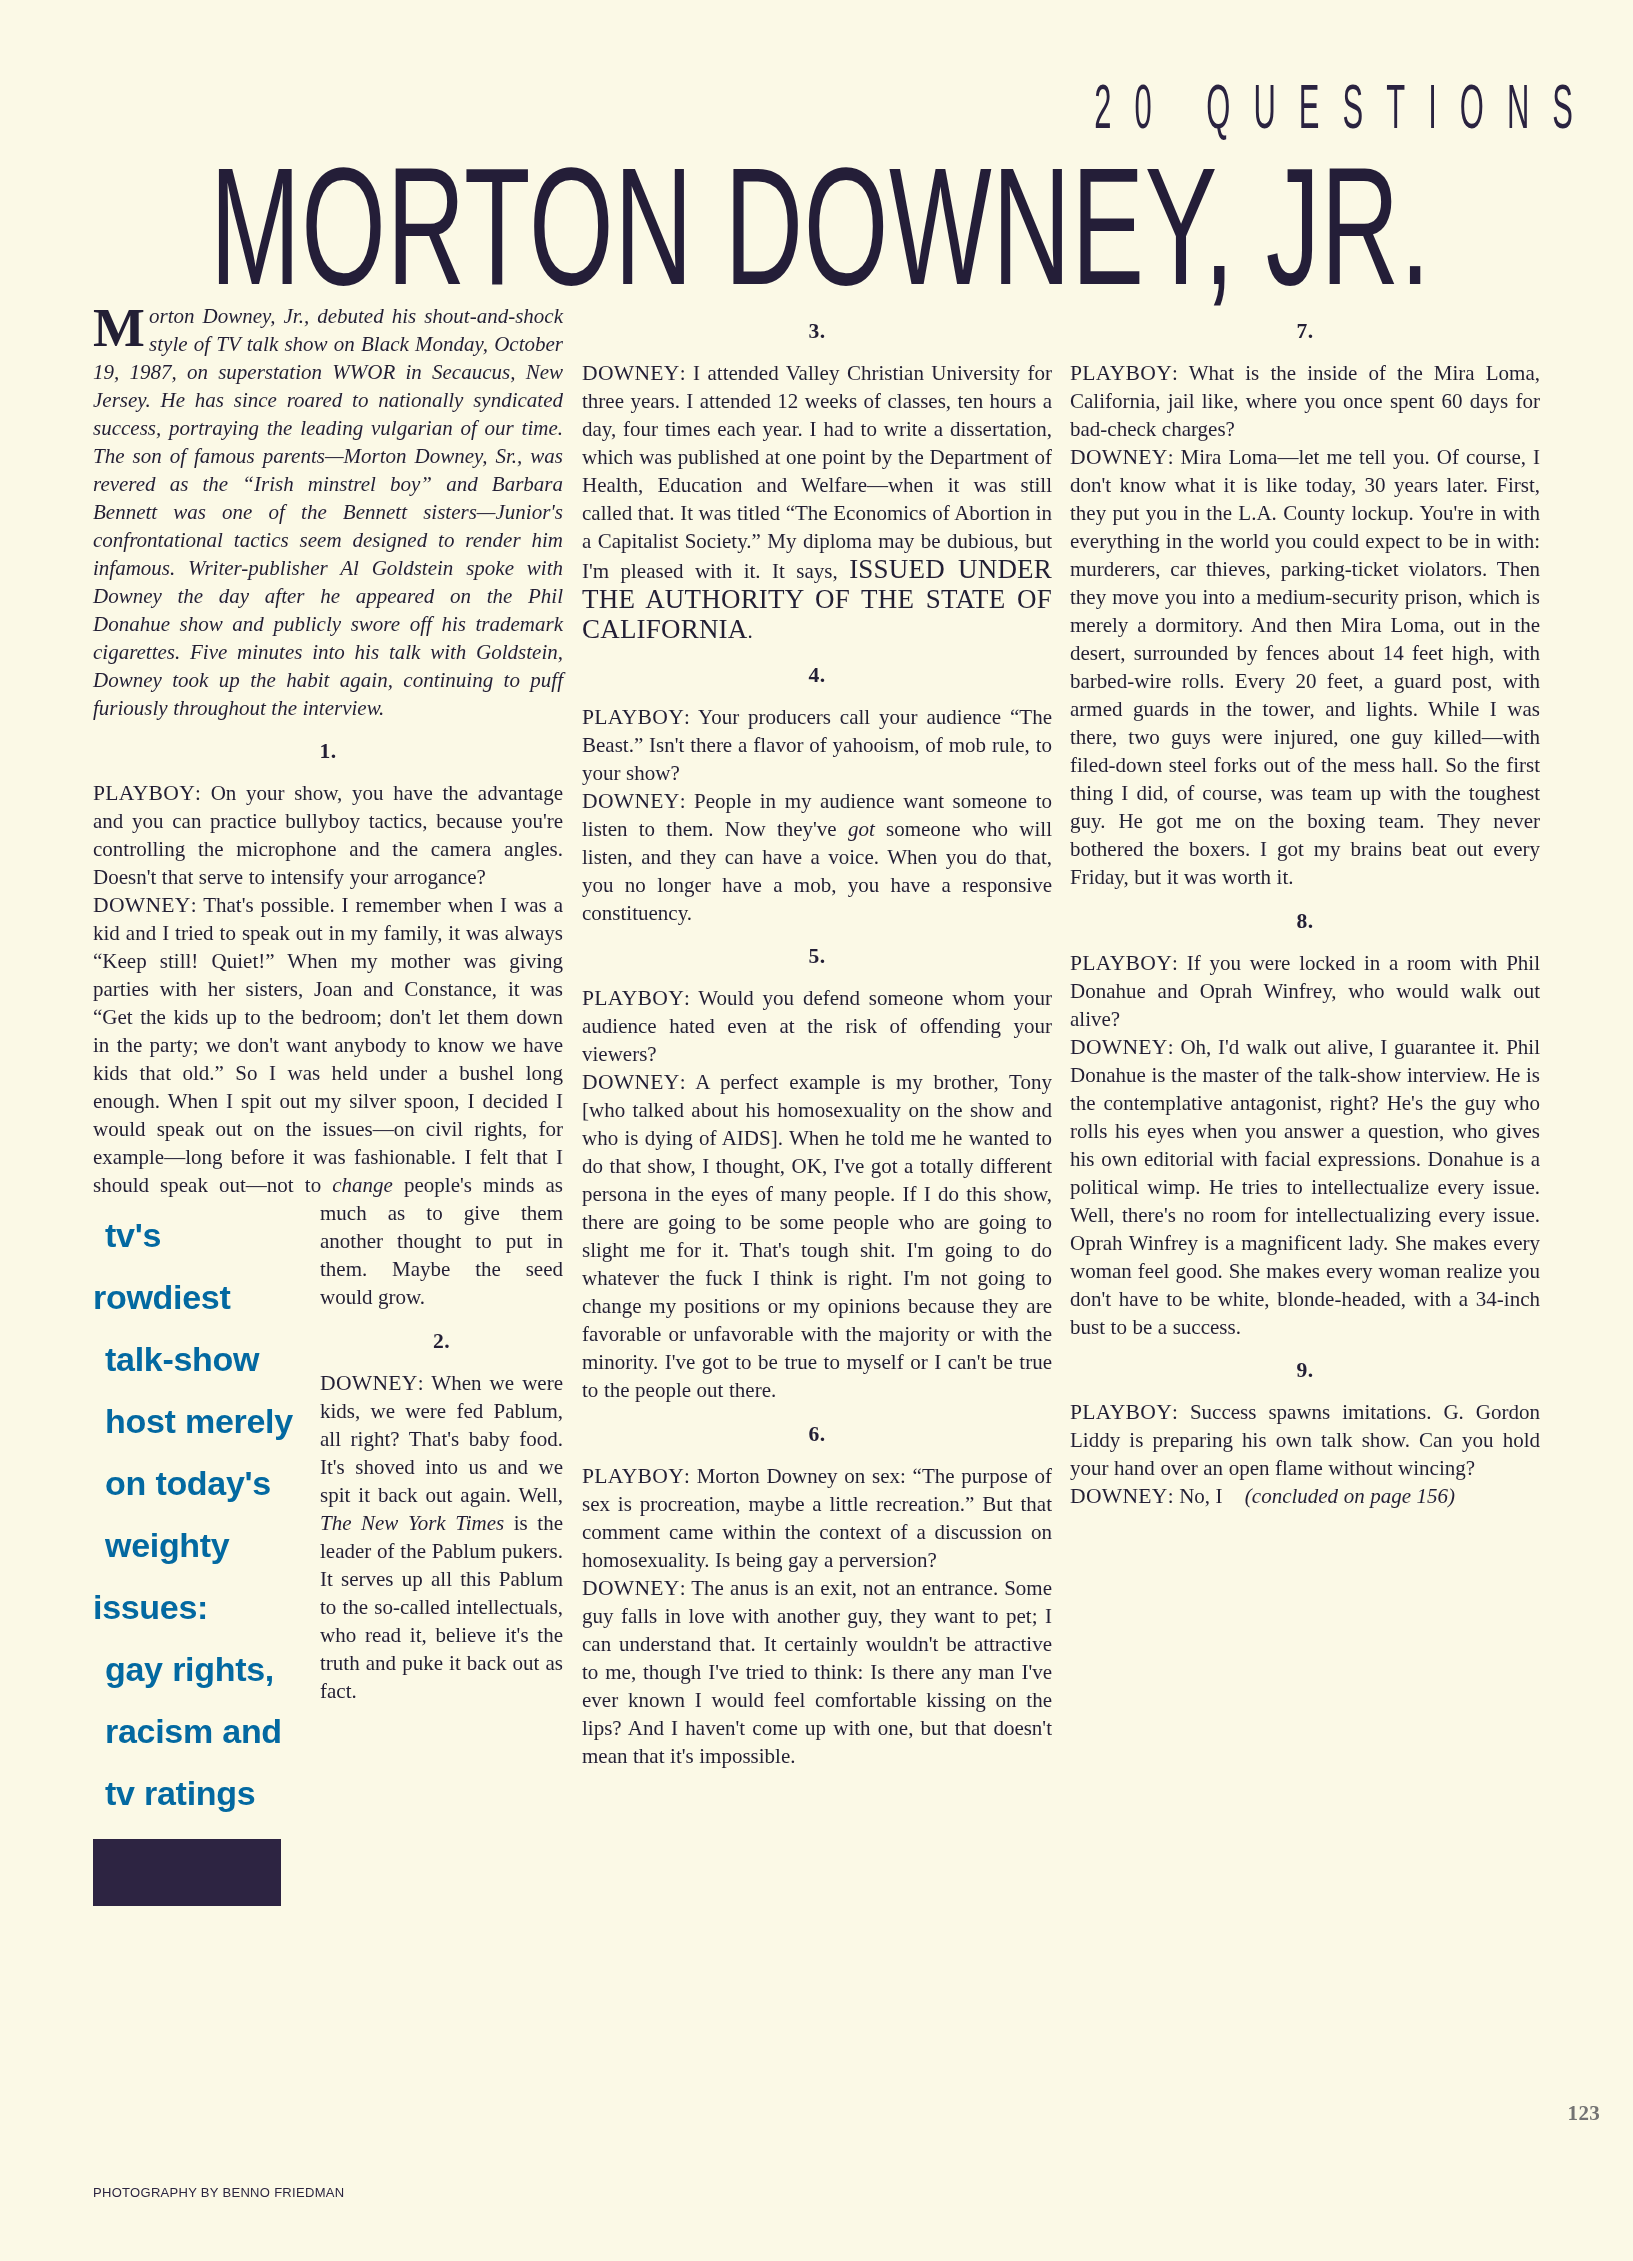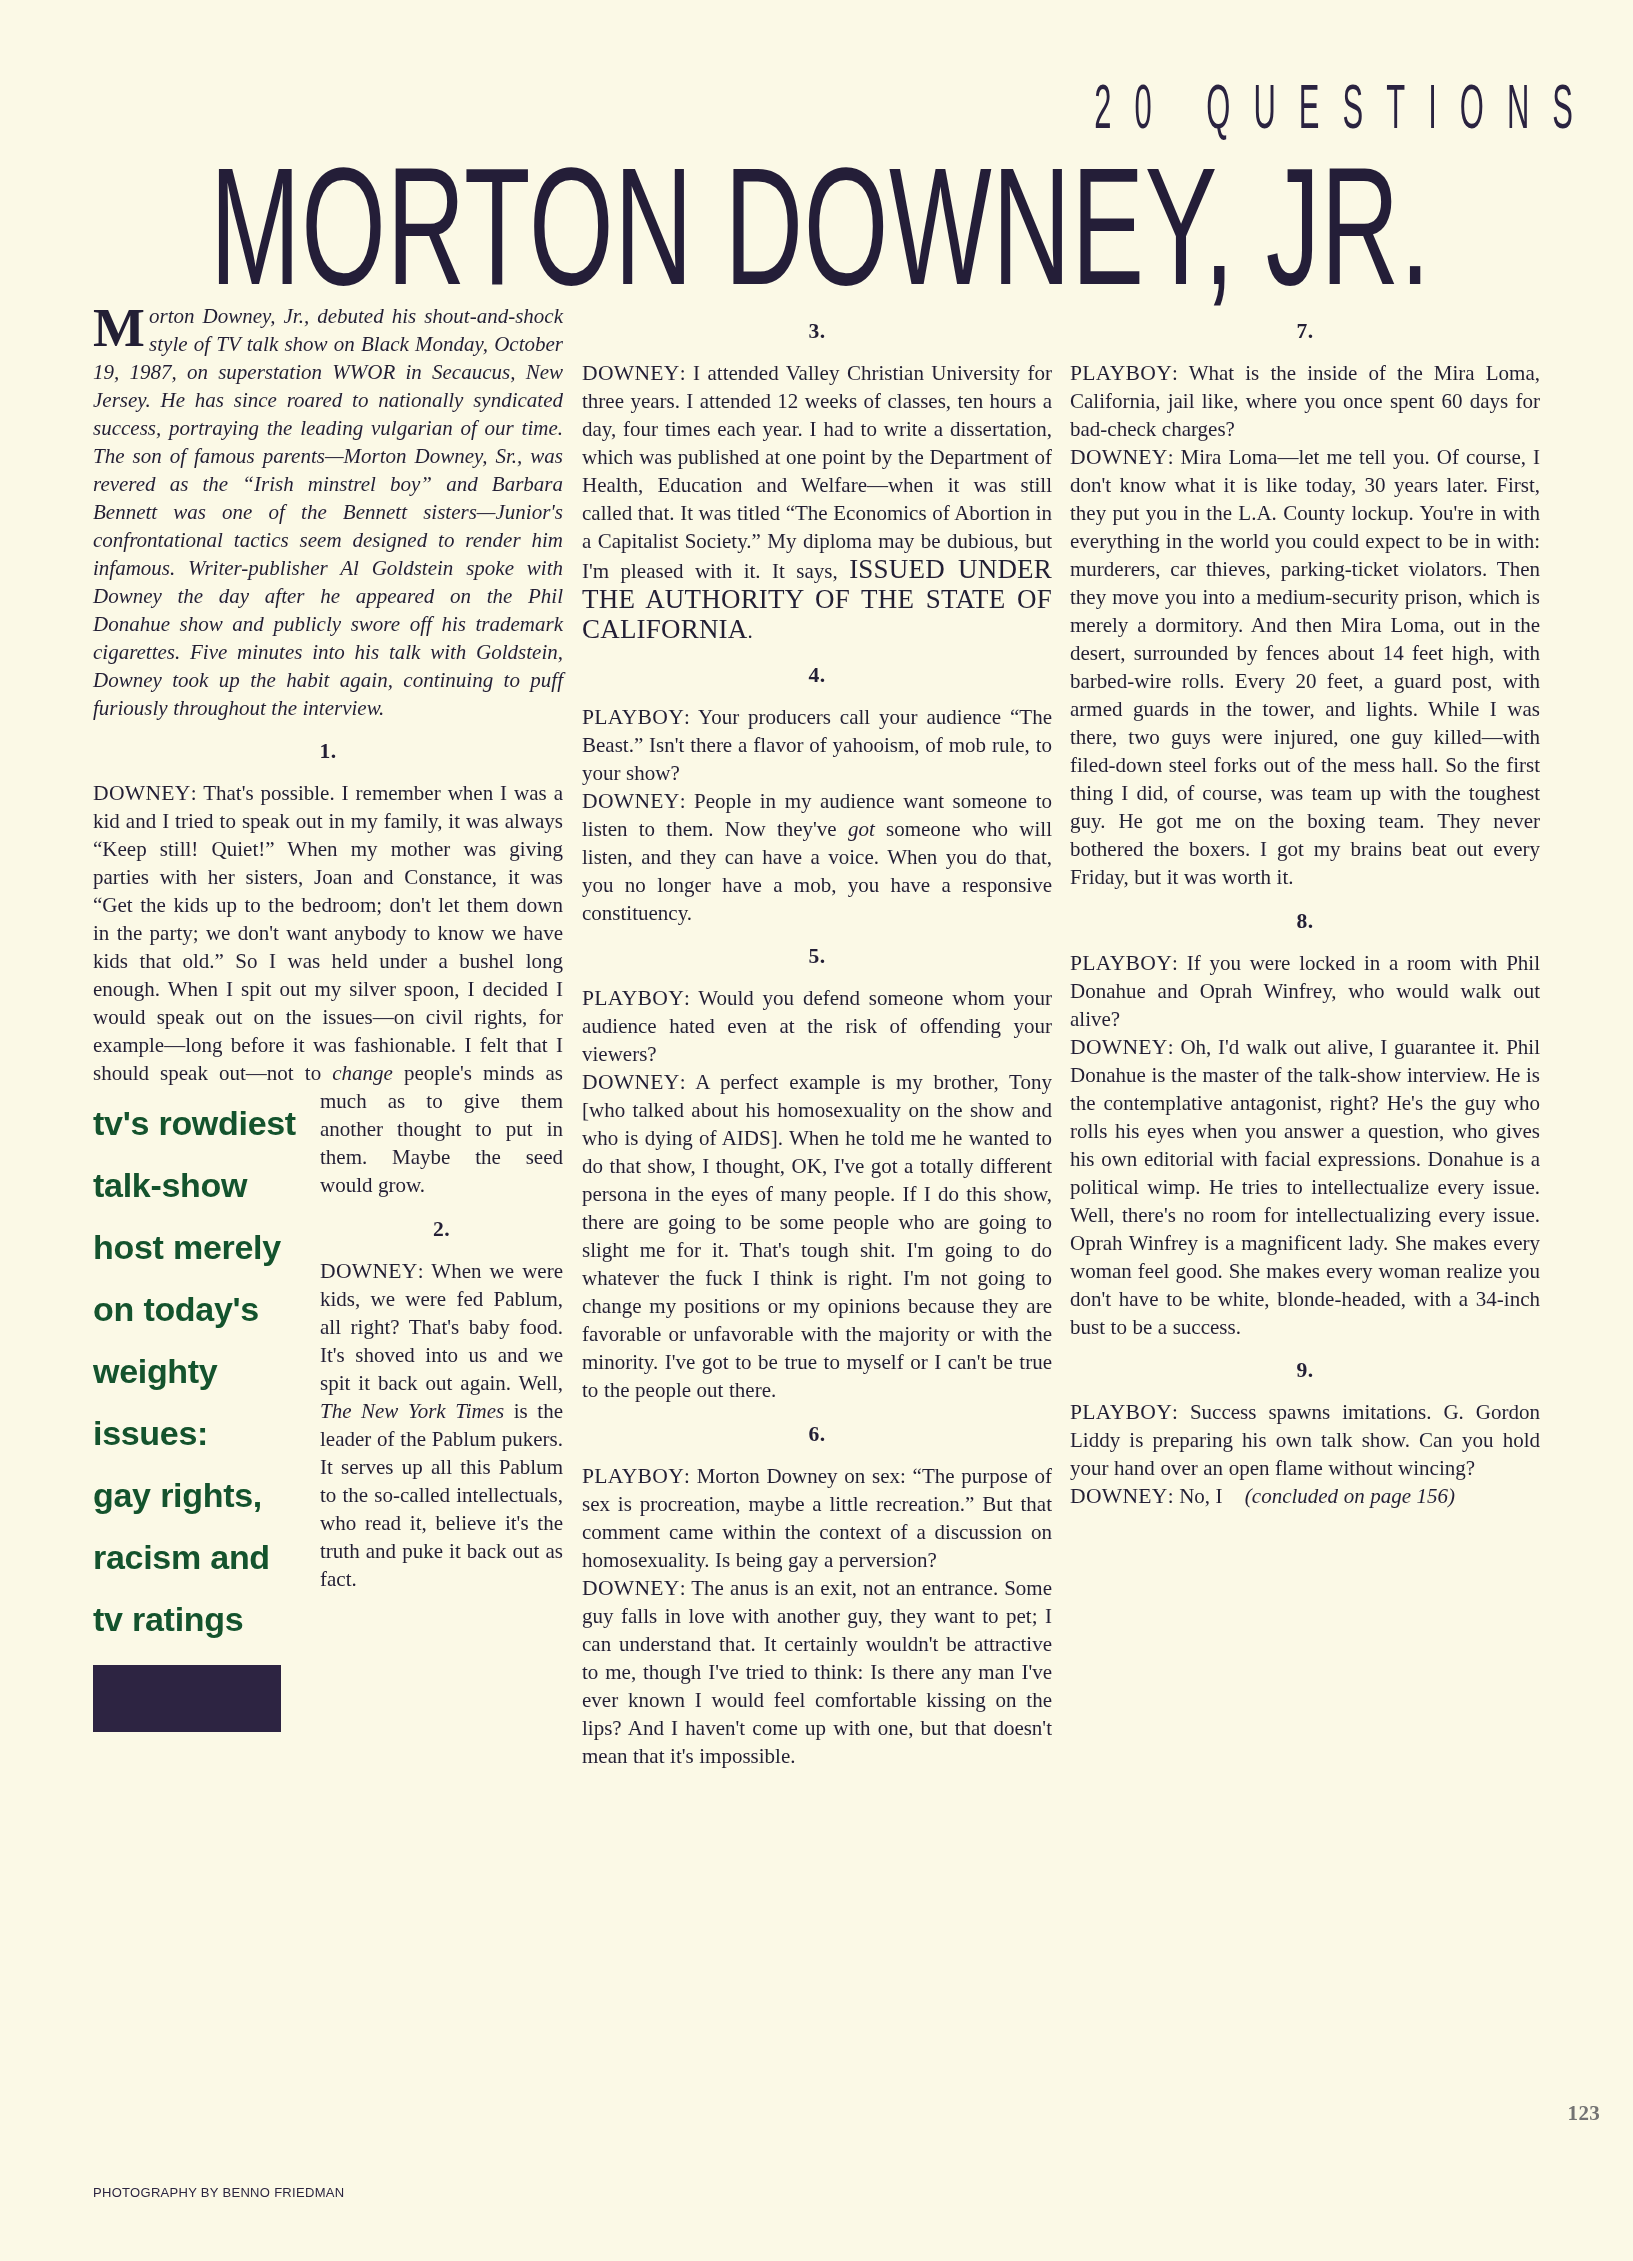--- a/index.html
+++ b/index.html
@@ -113,24 +113,25 @@
     width:209px;
     margin:4.2px 18px 7px 0;
     shape-outside:inset(0);
   }
   .pull{
     font-family:"Liberation Sans", sans-serif;
     font-weight:bold;
     font-size:34px;
     line-height:62px;
     letter-spacing:-0.3px;
-    color:#14532d;
+    color:#0369a1;
     transform:scaleX(0.88);
     transform-origin:left top;
     width:237px;
+    margin-left:12px;
   }
   .pullblock{
     margin-top:15.4px;
     width:188px;
     height:67px;
     background:#2d2442;
   }
 
   
   .pageno{
@@ -163,20 +164,23 @@
 
   <div class="cols">
 
     <div class="col col1">
 
       <div class="intro">
         <span class="dropcap">M</span><span>orton Downey, Jr., debuted his shout-and-shock style of TV talk show on Black Monday, October 19, 1987, on superstation WWOR in Secaucus, New Jersey. He has since roared to nationally syndicated success, portraying the leading vulgarian of our time. The son of famous parents—Morton Downey, Sr., was revered as the “Irish minstrel boy” and Barbara Bennett was one of the Bennett sisters—Junior's confrontational tactics seem designed to render him infamous. Writer-publisher Al Goldstein spoke with Downey the day after he appeared on the Phil Donahue show and publicly swore off his trademark cigarettes. Five minutes into his talk with Goldstein, Downey took up the habit again, continuing to puff furiously throughout the interview.</span>
       </div>
 
       <div class="qnum">1.</div>
+      <p>
+        <span class="spk">PLAYBOY</span><span>: </span><span>On your show, you have the advantage and you can practice bullyboy tactics, because you're controlling the microphone and the camera angles. Doesn't that serve to intensify your arrogance?</span>
+      </p>
       <p>
         <span class="spk">DOWNEY</span><span>: </span><span>That's possible. I remember when I was a kid and I tried to speak out in my family, it was always “Keep still! Quiet!” When my mother was giving parties with her sisters, Joan and Constance, it was “Get the kids up to the bedroom; don't let them down in the party; we don't want anybody to know we have kids that old.” So I was held under a bushel long enough. When I spit out my silver spoon, I decided I would speak out on the issues—on civil rights, for example—long before it was fashionable. I felt that I should speak out—not to </span><em>change</em><span>
           <span class="pullwrap">
             <span class="pull">tv's rowdiest</span><br>
             <span class="pull">talk-show</span><br>
             <span class="pull">host merely</span><br>
             <span class="pull">on today's</span><br>
             <span class="pull">weighty issues:</span><br>
             <span class="pull">gay rights,</span><br>
             <span class="pull">racism and</span><br>

